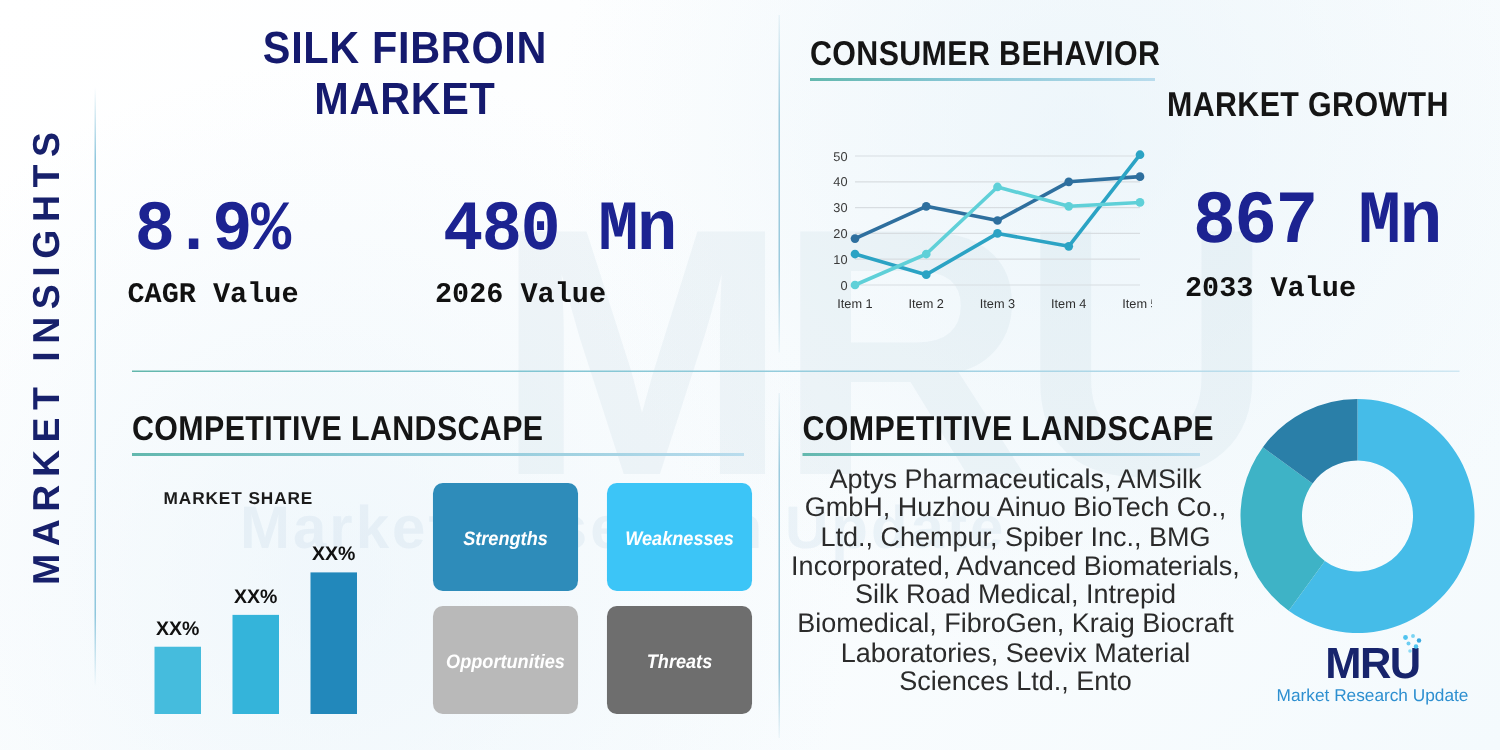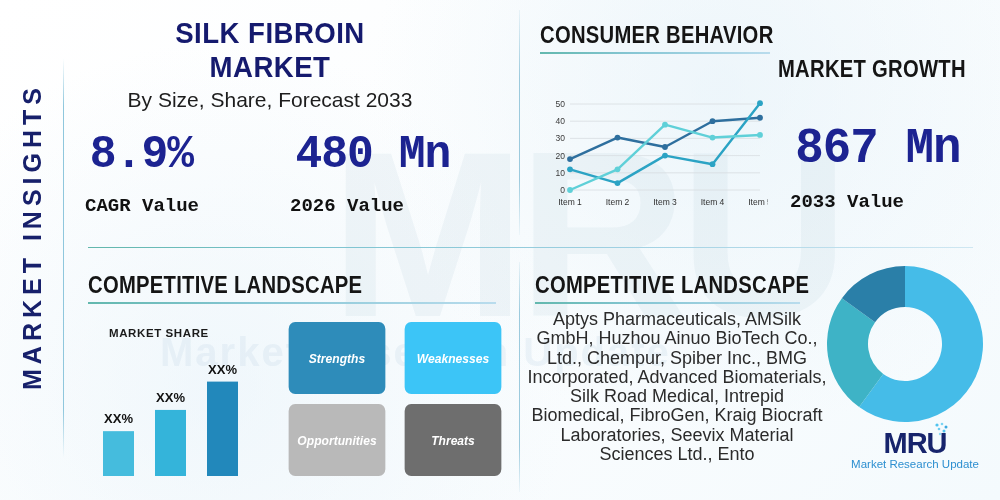--- a/index.html
+++ b/index.html
@@ -68,21 +68,21 @@
     letter-spacing:.5px;text-align:center;
     transform:scaleX(.92);transform-origin:center;
   }
   .subtitle{
     position:absolute;left:85px;top:88px;width:370px;text-align:center;
     font-size:21px;color:#1d1d1d;
   }
   .stat-block{position:absolute;text-align:left;font-family:Liberation Mono, monospace;}
   .stat-val{font-size:47px;font-weight:bold;color:#1c2391;letter-spacing:-1px;
     transform:scaleX(.95);transform-origin:center;}
-  .stat-lab{font-size:19px;font-weight:bold;color:#111;margin-top:14px;}
+  .stat-lab{font-size:19px;font-weight:bold;color:#111;margin-top:4px;}
 
   .sec-head{
     position:absolute;font-size:23px;font-weight:bold;color:#151515;
     letter-spacing:.3px;transform:scaleX(.88);transform-origin:left center;
     white-space:nowrap;
   }
   .sec-underline{position:absolute;height:1.5px;
     background:linear-gradient(90deg,#63b8ae 0%,#86c6d4 40%,#b9dced 100%);}
 
   
@@ -127,21 +127,20 @@
   <div class="rail">
     <div class="rail-text">MARKET INSIGHTS</div>
   </div>
   <div class="rail-line"></div>
 
   <div class="v-div-top"></div>
   <div class="h-div"></div>
   <div class="v-div-bot"></div>
 
   <div class="h-title">SILK FIBROIN MARKET</div>
-  <div class="subtitle">By Size, Share, Forecast 2033</div>
 
   <div class="stat-block" style="left:85px;top:128px;width:190px;">
     <div class="stat-val">8.9%</div>
     <div class="stat-lab">CAGR Value</div>
   </div>
 
   <div class="stat-block" style="left:290px;top:128px;width:215px;">
     <div class="stat-val">480 Mn</div>
     <div class="stat-lab">2026 Value</div>
   </div>

